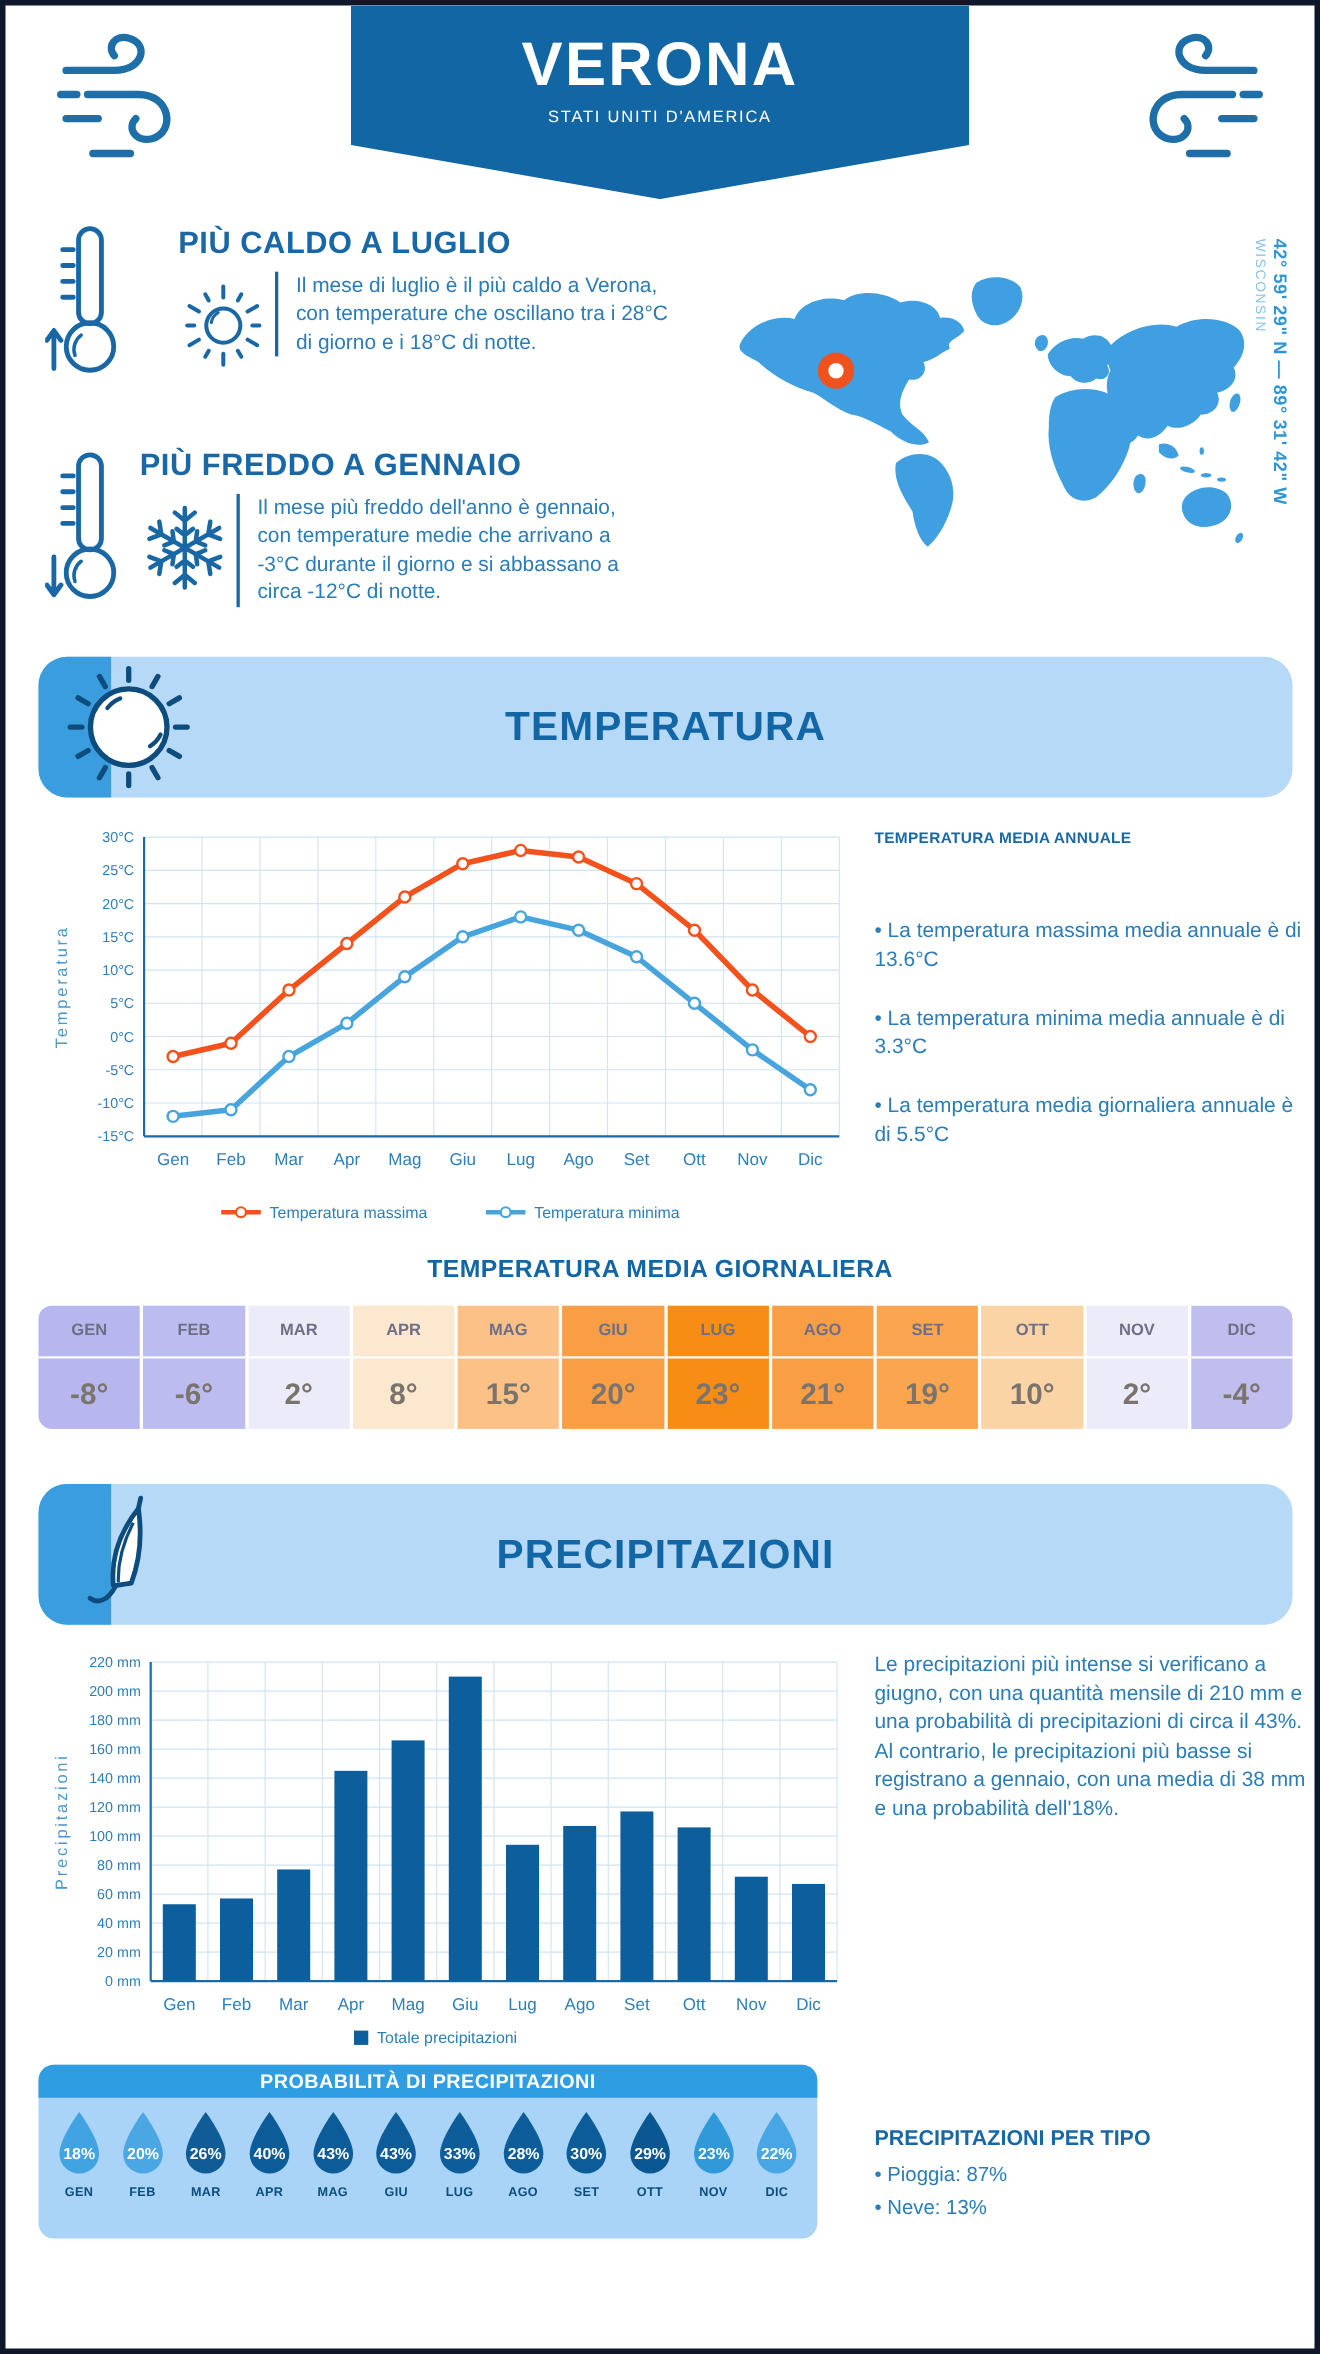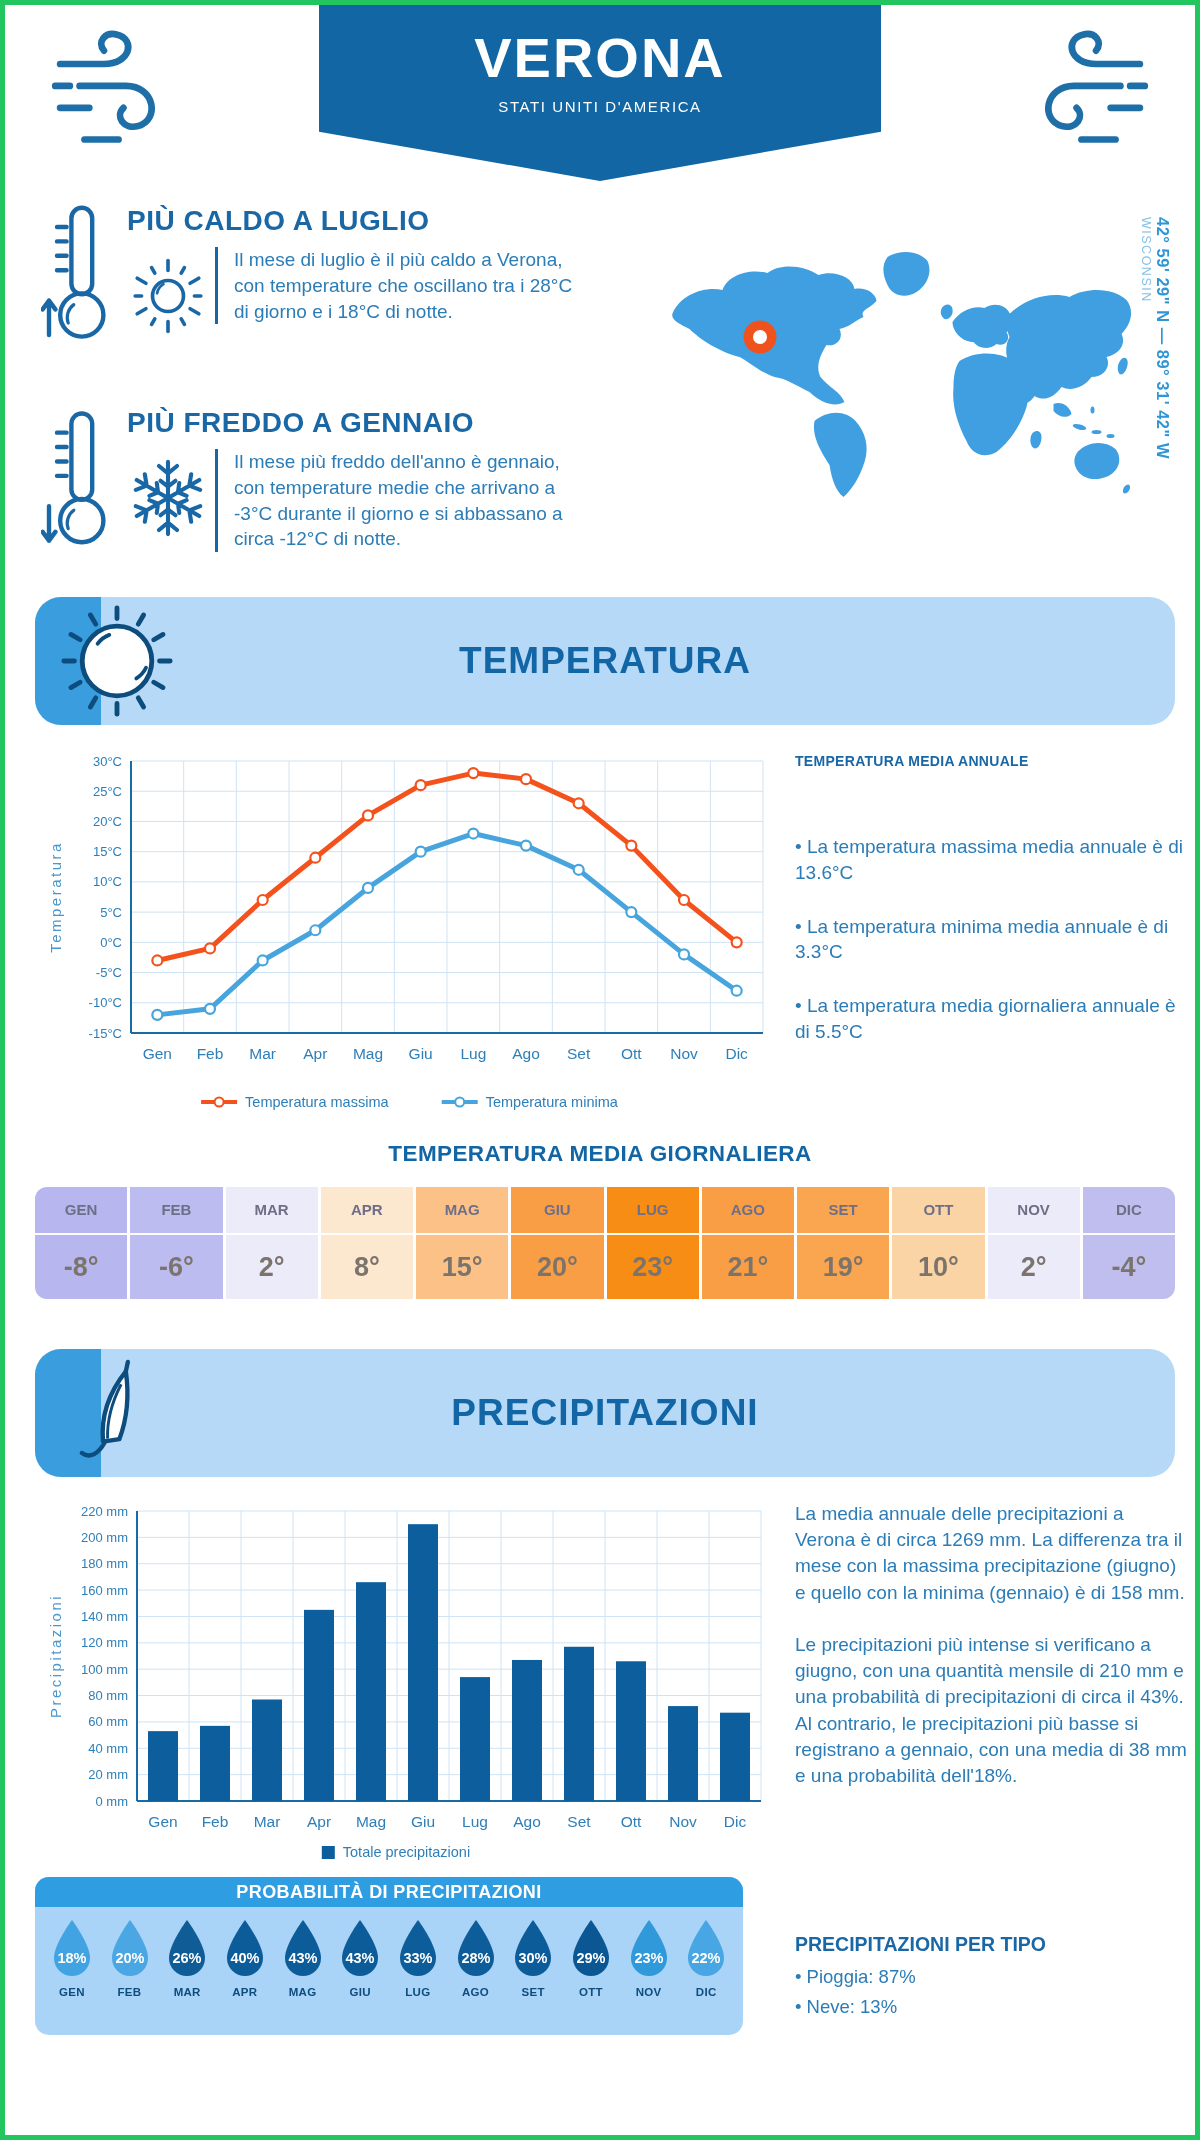--- a/index.html
+++ b/index.html
@@ -1,17 +1,17 @@
 <!DOCTYPE html>
 <html><head>
 <meta charset="utf-8">
 <style>
   html,body{margin:0;padding:0;background:#e9eff5;}
   .page{position:relative;width:1200px;height:2140px;margin:0 auto;background:#ffffff;
-        border:5px solid #22c55e;box-sizing:border-box;overflow:hidden;
+        border:5px solid #0f172a;box-sizing:border-box;overflow:hidden;
         font-family:"Liberation Sans",sans-serif;}
 
   
   .banner{position:absolute;left:314px;top:0;width:562px;height:176px;background:#1166a3;
           clip-path:polygon(0 0,100% 0,100% 72%,50% 100%,0 72%);color:#fff;text-align:center;}
   .banner h1{margin:20px 0 0;font-size:56px;letter-spacing:2px;font-weight:700;}
   .banner .sub{margin-top:8px;font-size:15px;letter-spacing:1.6px;}
   .wind{position:absolute;top:20px;width:152px;height:134px;}
   .wind.left{left:40px;}
   .wind.right{right:40px;transform:scaleX(-1);}
@@ -109,21 +109,21 @@
   </div>
 
   <svg class="wind right" viewBox="0 0 120 110" fill="none" stroke="#1e6fa8" stroke-width="5.5" stroke-linecap="round">
     <path d="M10,32 H46 C68,32 72,12 57,8 C47,5 40,14 46,21"></path>
     <path d="M6,50 H18"></path>
     <path d="M26,50 H64 C88,50 92,78 74,83 C62,86 55,75 62,68"></path>
     <path d="M10,68 H34"></path>
     <path d="M30,94 H58"></path>
   </svg>
 
-  <div class="highlight" style="top:198px;">
+  <div class="highlight" style="top:198px;gap:35px;">
     <svg class="hl-thermo" viewBox="0 0 100 175" fill="none" stroke="#1a67a6" stroke-width="5.5" stroke-linecap="round">
       <path d="M20,30 H32 M20,48 H32 M20,66 H32 M20,84 H32"></path>
       <rect x="38" y="6" width="26" height="108" rx="13"></rect>
       <circle cx="51" cy="140" r="27"></circle>
       <path d="M34,150 a20,20 0 0 1 7,-23" stroke-width="4"></path>
       <path d="M10,165 V122 M10,122 l-8,11 M10,122 l8,11"></path>
     </svg>
     <div class="hl-body">
       <h2>PIÙ CALDO A LUGLIO</h2>
       <div class="hl-row">
@@ -449,21 +449,20 @@
       <rect x="467" y="160.95454545454547" width="30" height="141.04545454545453" fill="#0d5e9d"></rect>
       <rect x="519" y="147.77272727272728" width="30" height="154.22727272727272" fill="#0d5e9d"></rect>
       <rect x="571" y="162.27272727272728" width="30" height="139.72727272727272" fill="#0d5e9d"></rect>
       <rect x="623" y="207.0909090909091" width="30" height="94.9090909090909" fill="#0d5e9d"></rect>
       <rect x="675" y="213.6818181818182" width="30" height="88.31818181818181" fill="#0d5e9d"></rect>
       <rect x="276.8" y="347" width="13" height="13" fill="#0d5e9d"></rect>
       <text x="297.8" y="358" class="legtext">Totale precipitazioni</text>
     </svg>
 
   <div class="precip-text">
-    <p>La media annuale delle precipitazioni a Verona è di circa 1269 mm. La differenza tra il mese con la massima precipitazione (giugno) e quello con la minima (gennaio) è di 158 mm.</p>
     <p>Le precipitazioni più intense si verificano a giugno, con una quantità mensile di 210 mm e una probabilità di precipitazioni di circa il 43%. Al contrario, le precipitazioni più basse si registrano a gennaio, con una media di 38 mm e una probabilità dell'18%.</p>
   </div>
 
   <div class="prob-box">
     <div class="prob-head">PROBABILITÀ DI PRECIPITAZIONI</div>
     <div class="drops">
         <div class="drop">
        <svg width="46" height="60" viewBox="0 0 46 60">
          <path d="M23,3 C23,3 5,27 5,41 a18,18 0 0 0 36,0 C41,27 23,3 23,3 Z" fill="#41a3e1"></path>
          <text x="23" y="46" text-anchor="middle" font-size="14.5" font-weight="bold" fill="#ffffff">18%</text>

